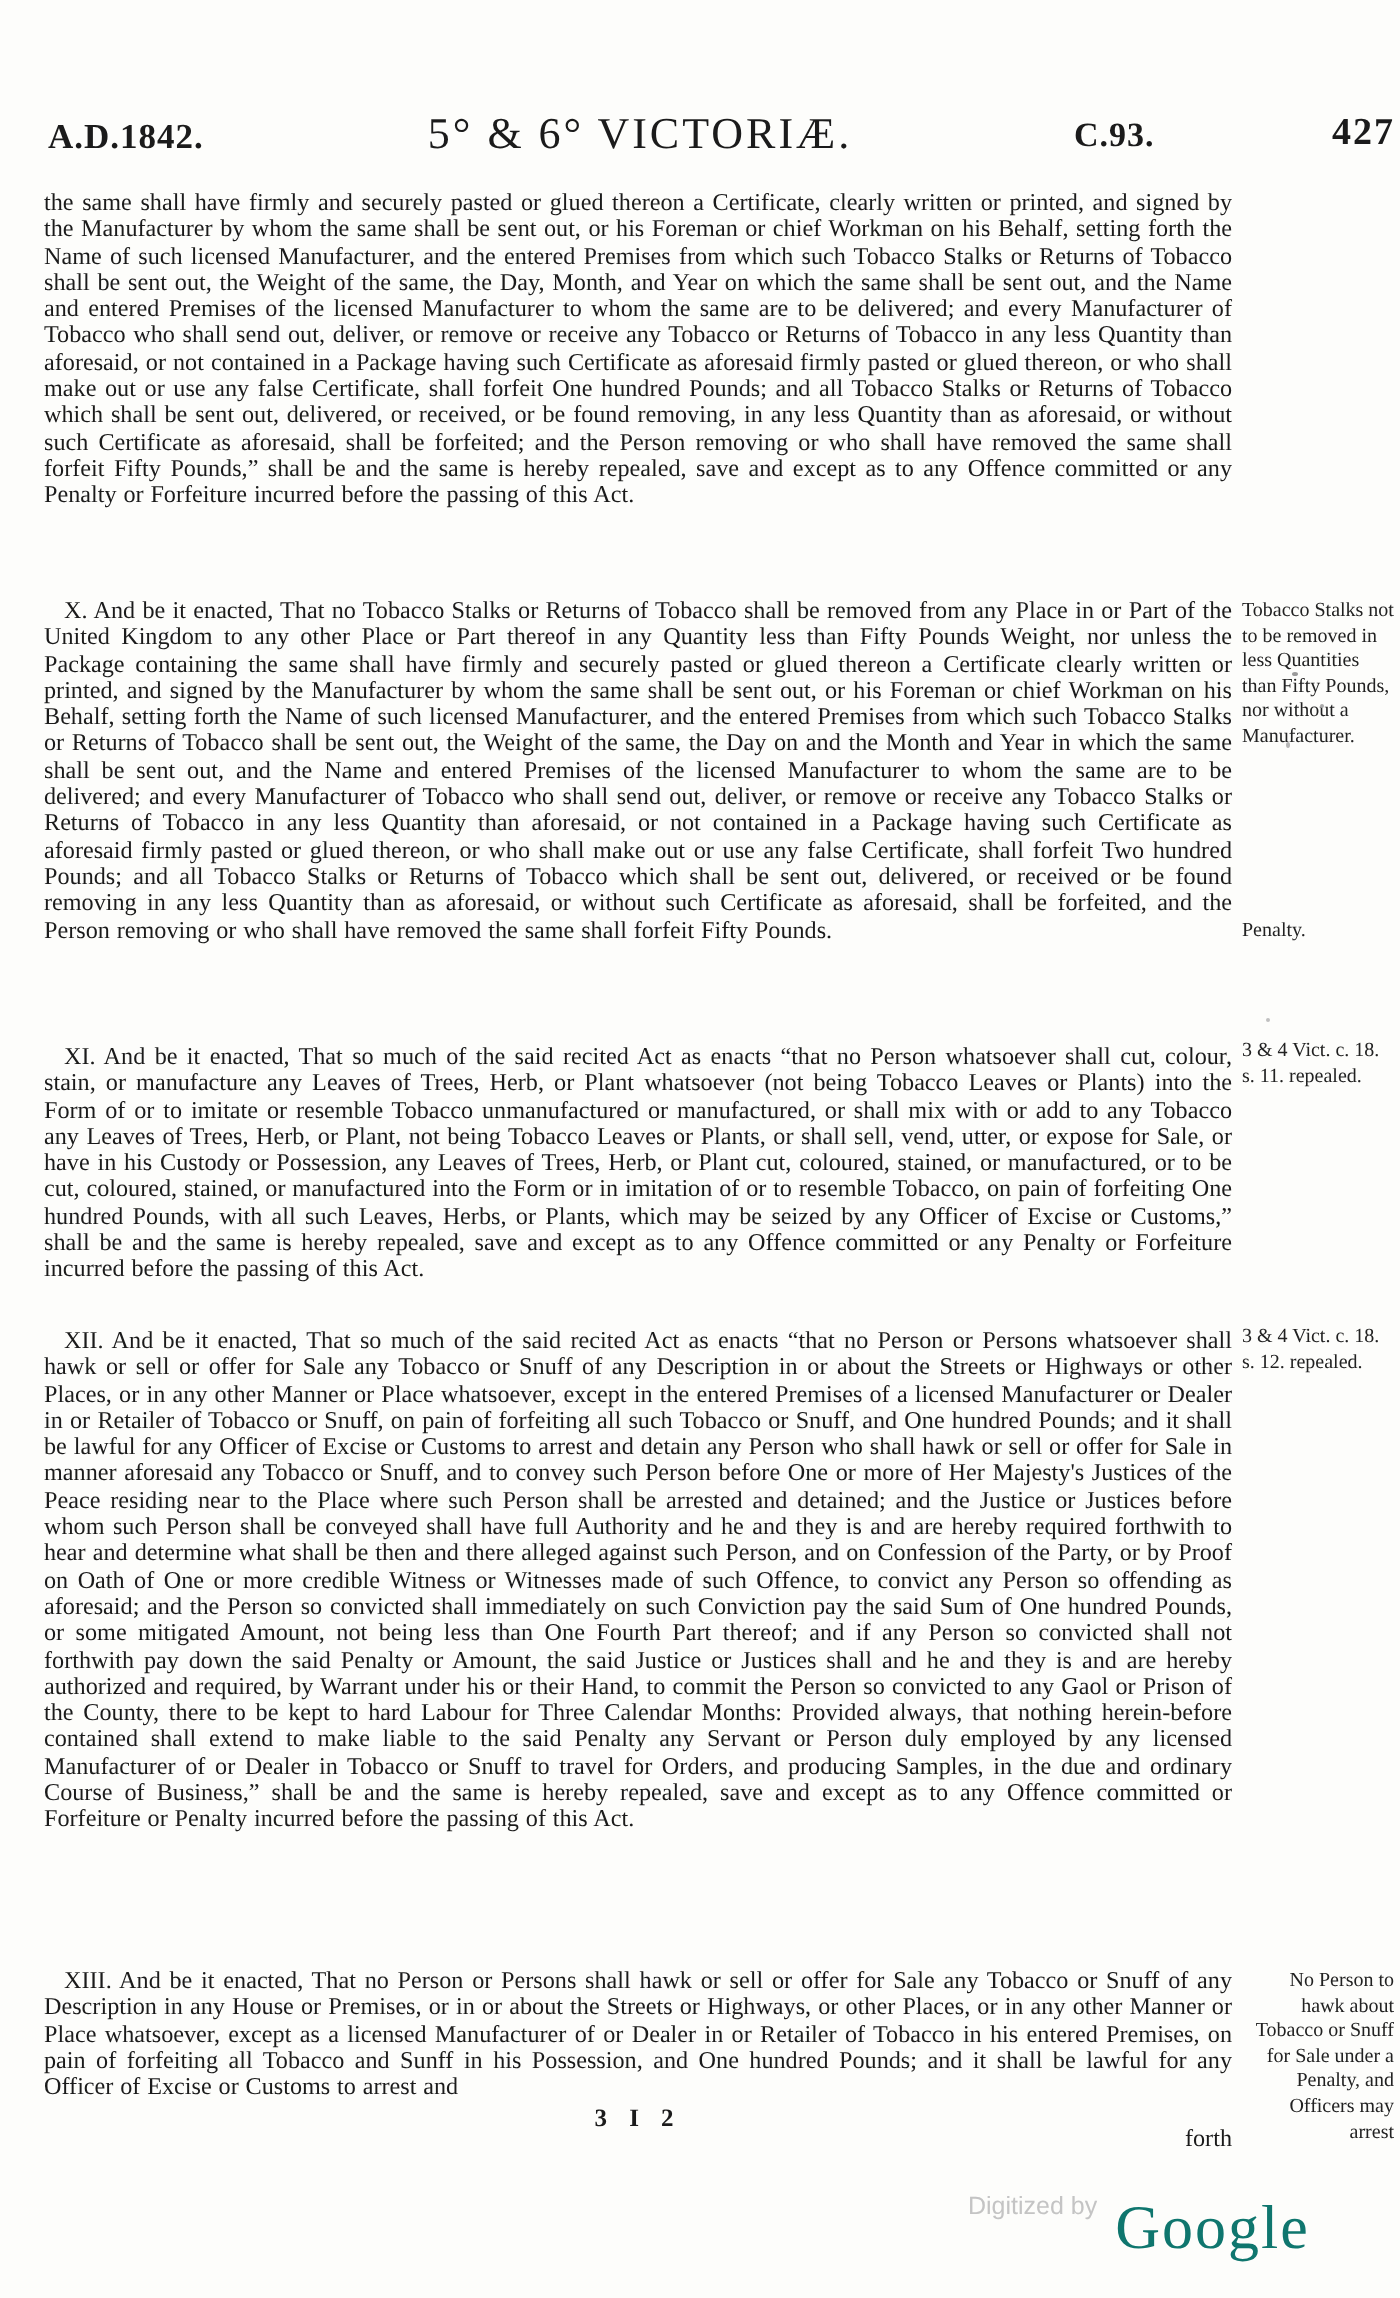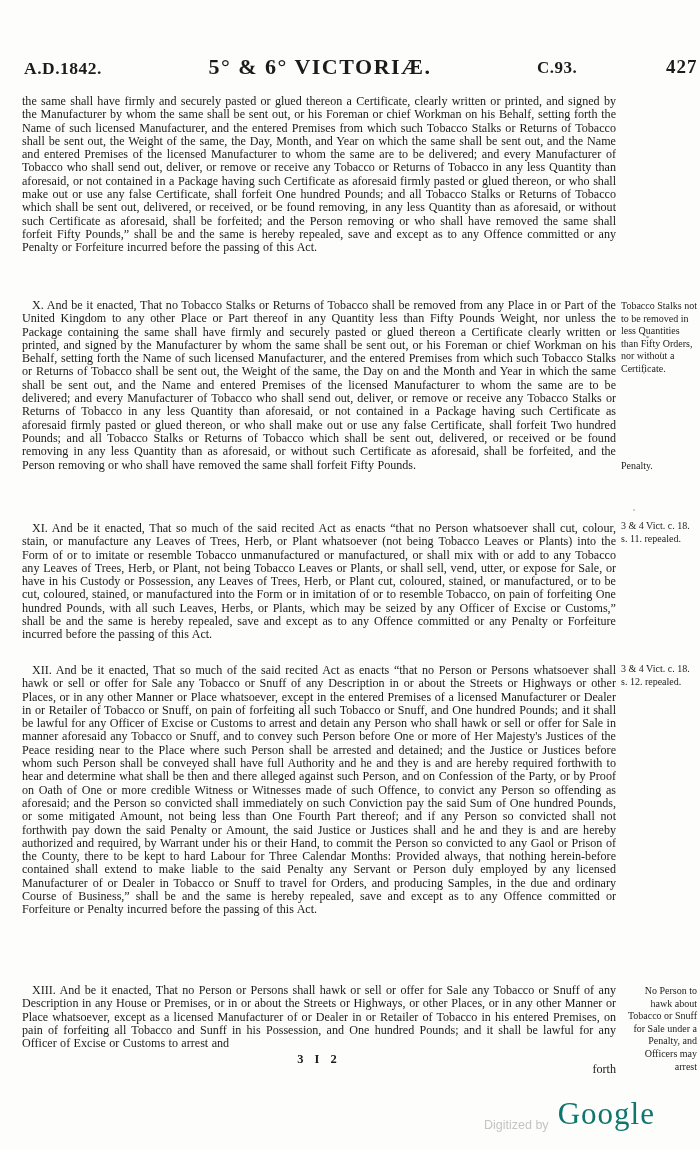--- a/index.html
+++ b/index.html
@@ -15,21 +15,21 @@
   }
   
   .runhead { position: absolute; top: 54px; left: 0; width: 700px; height: 30px; }
   .rh-year {
     position: absolute; left: 24px; top: 4px;
     font-size: 17.5px; font-weight: bold; letter-spacing: .5px;
   }
   .rh-title {
     position: absolute; left: 0; width: 700px; top: 0;
     text-align: center; text-indent: -60px;
-    font-size: 22px; font-weight: bold; letter-spacing: 1.5px;
+    font-size: 22px; font-weight: normal; letter-spacing: 1.5px;
   }
   .rh-chapter {
     position: absolute; left: 537px; top: 4px;
     font-size: 17px; font-weight: bold; letter-spacing: .5px;
   }
   .rh-pagenum {
     position: absolute; left: 666px; top: 2px;
     font-size: 19px; font-weight: bold; letter-spacing: 1px;
   }
   
@@ -51,21 +51,21 @@
     position: absolute; left: 22px; width: 594px; top: 1052px;
     text-align: center; font-size: 12.5px; letter-spacing: 4px; font-weight: bold;
   }
   .catchword {
     position: absolute; left: 22px; width: 594px; top: 1062px;
     text-align: right; font-size: 12.1px;
   }
   
   .watermark {
     position: absolute; left: 484px; top: 1096px;
-    display: flex; align-items: flex-end; gap: 9px;
+    display: flex; align-items: flex-start; gap: 9px;
     user-select: none;
   }
   .wm-prefix { font-family: "Liberation Sans", sans-serif; font-size: 12.5px; color: #c4c4c4; }
   .wm-brand  { font-family: "Liberation Serif", serif; font-size: 31px; color: #0f766e; letter-spacing: 1px; }
   
   .speck { position: absolute; border-radius: 50%; }
   .speck.s1 { left: 646px; top: 336px; width: 3px; height: 2px; background: #9a9a9a; }
   .speck.s2 { left: 660px; top: 352px; width: 2px; height: 2px; background: #a8a8a8; }
   .speck.s3 { left: 643px; top: 371px; width: 2px; height: 3px; background: #b5b5b5; }
   .speck.s4 { left: 633px; top: 509px; width: 2px; height: 2px; background: #c0c0c0; }
@@ -81,21 +81,21 @@
     <span class="rh-chapter">C.93.</span>
     <span class="rh-pagenum">427</span>
   </div>
 
   <div class="statute" style="top:95px;">the same shall have firmly and securely pasted or glued thereon a Certificate, clearly written or printed, and signed by the Manufacturer by whom the same shall be sent out, or his Foreman or chief Workman on his Behalf, setting forth the Name of such licensed Manufacturer, and the entered Premises from which such Tobacco Stalks or Returns of Tobacco shall be sent out, the Weight of the same, the Day, Month, and Year on which the same shall be sent out, and the Name and entered Premises of the licensed Manufacturer to whom the same are to be delivered; and every Manufacturer of Tobacco who shall send out, deliver, or remove or receive any Tobacco or Returns of Tobacco in any less Quantity than aforesaid, or not contained in a Package having such Certificate as aforesaid firmly pasted or glued thereon, or who shall make out or use any false Certificate, shall forfeit One hundred Pounds; and all Tobacco Stalks or Returns of Tobacco which shall be sent out, delivered, or received, or be found removing, in any less Quantity than as aforesaid, or without such Certificate as aforesaid, shall be forfeited; and the Person removing or who shall have removed the same shall forfeit Fifty Pounds,” shall be and the same is hereby repealed, save and except as to any Offence committed or any Penalty or Forfeiture incurred before the passing of this Act.</div>
   <div class="statute indented" style="top:299px;">X. And be it enacted, That no Tobacco Stalks or Returns of Tobacco shall be removed from any Place in or Part of the United Kingdom to any other Place or Part thereof in any Quantity less than Fifty Pounds Weight, nor unless the Package containing the same shall have firmly and securely pasted or glued thereon a Certificate clearly written or printed, and signed by the Manufacturer by whom the same shall be sent out, or his Foreman or chief Workman on his Behalf, setting forth the Name of such licensed Manufacturer, and the entered Premises from which such Tobacco Stalks or Returns of Tobacco shall be sent out, the Weight of the same, the Day on and the Month and Year in which the same shall be sent out, and the Name and entered Premises of the licensed Manufacturer to whom the same are to be delivered; and every Manufacturer of Tobacco who shall send out, deliver, or remove or receive any Tobacco Stalks or Returns of Tobacco in any less Quantity than aforesaid, or not contained in a Package having such Certificate as aforesaid firmly pasted or glued thereon, or who shall make out or use any false Certificate, shall forfeit Two hundred Pounds; and all Tobacco Stalks or Returns of Tobacco which shall be sent out, delivered, or received or be found removing in any less Quantity than as aforesaid, or without such Certificate as aforesaid, shall be forfeited, and the Person removing or who shall have removed the same shall forfeit Fifty Pounds.</div>
   <div class="statute indented" style="top:522px;">XI. And be it enacted, That so much of the said recited Act as enacts “that no Person whatsoever shall cut, colour, stain, or manufacture any Leaves of Trees, Herb, or Plant whatsoever (not being Tobacco Leaves or Plants) into the Form of or to imitate or resemble Tobacco unmanufactured or manufactured, or shall mix with or add to any Tobacco any Leaves of Trees, Herb, or Plant, not being Tobacco Leaves or Plants, or shall sell, vend, utter, or expose for Sale, or have in his Custody or Possession, any Leaves of Trees, Herb, or Plant cut, coloured, stained, or manufactured, or to be cut, coloured, stained, or manufactured into the Form or in imitation of or to resemble Tobacco, on pain of forfeiting One hundred Pounds, with all such Leaves, Herbs, or Plants, which may be seized by any Officer of Excise or Customs,” shall be and the same is hereby repealed, save and except as to any Offence committed or any Penalty or Forfeiture incurred before the passing of this Act.</div>
   <div class="statute indented" style="top:664px;">XII. And be it enacted, That so much of the said recited Act as enacts “that no Person or Persons whatsoever shall hawk or sell or offer for Sale any Tobacco or Snuff of any Description in or about the Streets or Highways or other Places, or in any other Manner or Place whatsoever, except in the entered Premises of a licensed Manufacturer or Dealer in or Retailer of Tobacco or Snuff, on pain of forfeiting all such Tobacco or Snuff, and One hundred Pounds; and it shall be lawful for any Officer of Excise or Customs to arrest and detain any Person who shall hawk or sell or offer for Sale in manner aforesaid any Tobacco or Snuff, and to convey such Person before One or more of Her Majesty's Justices of the Peace residing near to the Place where such Person shall be arrested and detained; and the Justice or Justices before whom such Person shall be conveyed shall have full Authority and he and they is and are hereby required forthwith to hear and determine what shall be then and there alleged against such Person, and on Confession of the Party, or by Proof on Oath of One or more credible Witness or Witnesses made of such Offence, to convict any Person so offending as aforesaid; and the Person so convicted shall immediately on such Conviction pay the said Sum of One hundred Pounds, or some mitigated Amount, not being less than One Fourth Part thereof; and if any Person so convicted shall not forthwith pay down the said Penalty or Amount, the said Justice or Justices shall and he and they is and are hereby authorized and required, by Warrant under his or their Hand, to commit the Person so convicted to any Gaol or Prison of the County, there to be kept to hard Labour for Three Calendar Months: Provided always, that nothing herein-before contained shall extend to make liable to the said Penalty any Servant or Person duly employed by any licensed Manufacturer of or Dealer in Tobacco or Snuff to travel for Orders, and producing Samples, in the due and ordinary Course of Business,” shall be and the same is hereby repealed, save and except as to any Offence committed or Forfeiture or Penalty incurred before the passing of this Act.</div>
   <div class="statute indented" style="top:984px;">XIII. And be it enacted, That no Person or Persons shall hawk or sell or offer for Sale any Tobacco or Snuff of any Description in any House or Premises, or in or about the Streets or Highways, or other Places, or in any other Manner or Place whatsoever, except as a licensed Manufacturer of or Dealer in or Retailer of Tobacco in his entered Premises, on pain of forfeiting all Tobacco and Sunff in his Possession, and One hundred Pounds; and it shall be lawful for any Officer of Excise or Customs to arrest and</div>
 
-  <div class="margin-note" style="top:300px;">Tobacco Stalks not to be removed in less Quantities than Fifty Orders, nor without a Certificate.</div>
+  <div class="margin-note" style="top:300px;">Tobacco Stalks not to be removed in less Quantities than Fifty Pounds, nor without a Manufacturer.</div>
   <div class="margin-note" style="top:460px;">Penalty.</div>
   <div class="margin-note" style="top:520px;">3 &amp; 4 Vict. c. 18. s. 11. repealed.</div>
   <div class="margin-note" style="top:663px;">3 &amp; 4 Vict. c. 18. s. 12. repealed.</div>
   <div class="margin-note" style="top:985px;text-align:right;">No Person to hawk about Tobacco or Snuff for Sale under a Penalty, and Officers may arrest</div>
 
   <div class="signature-mark">3 I 2</div>
   <div class="catchword">forth</div>
 
   <div class="watermark">
     <span class="wm-prefix">Digitized by</span>

